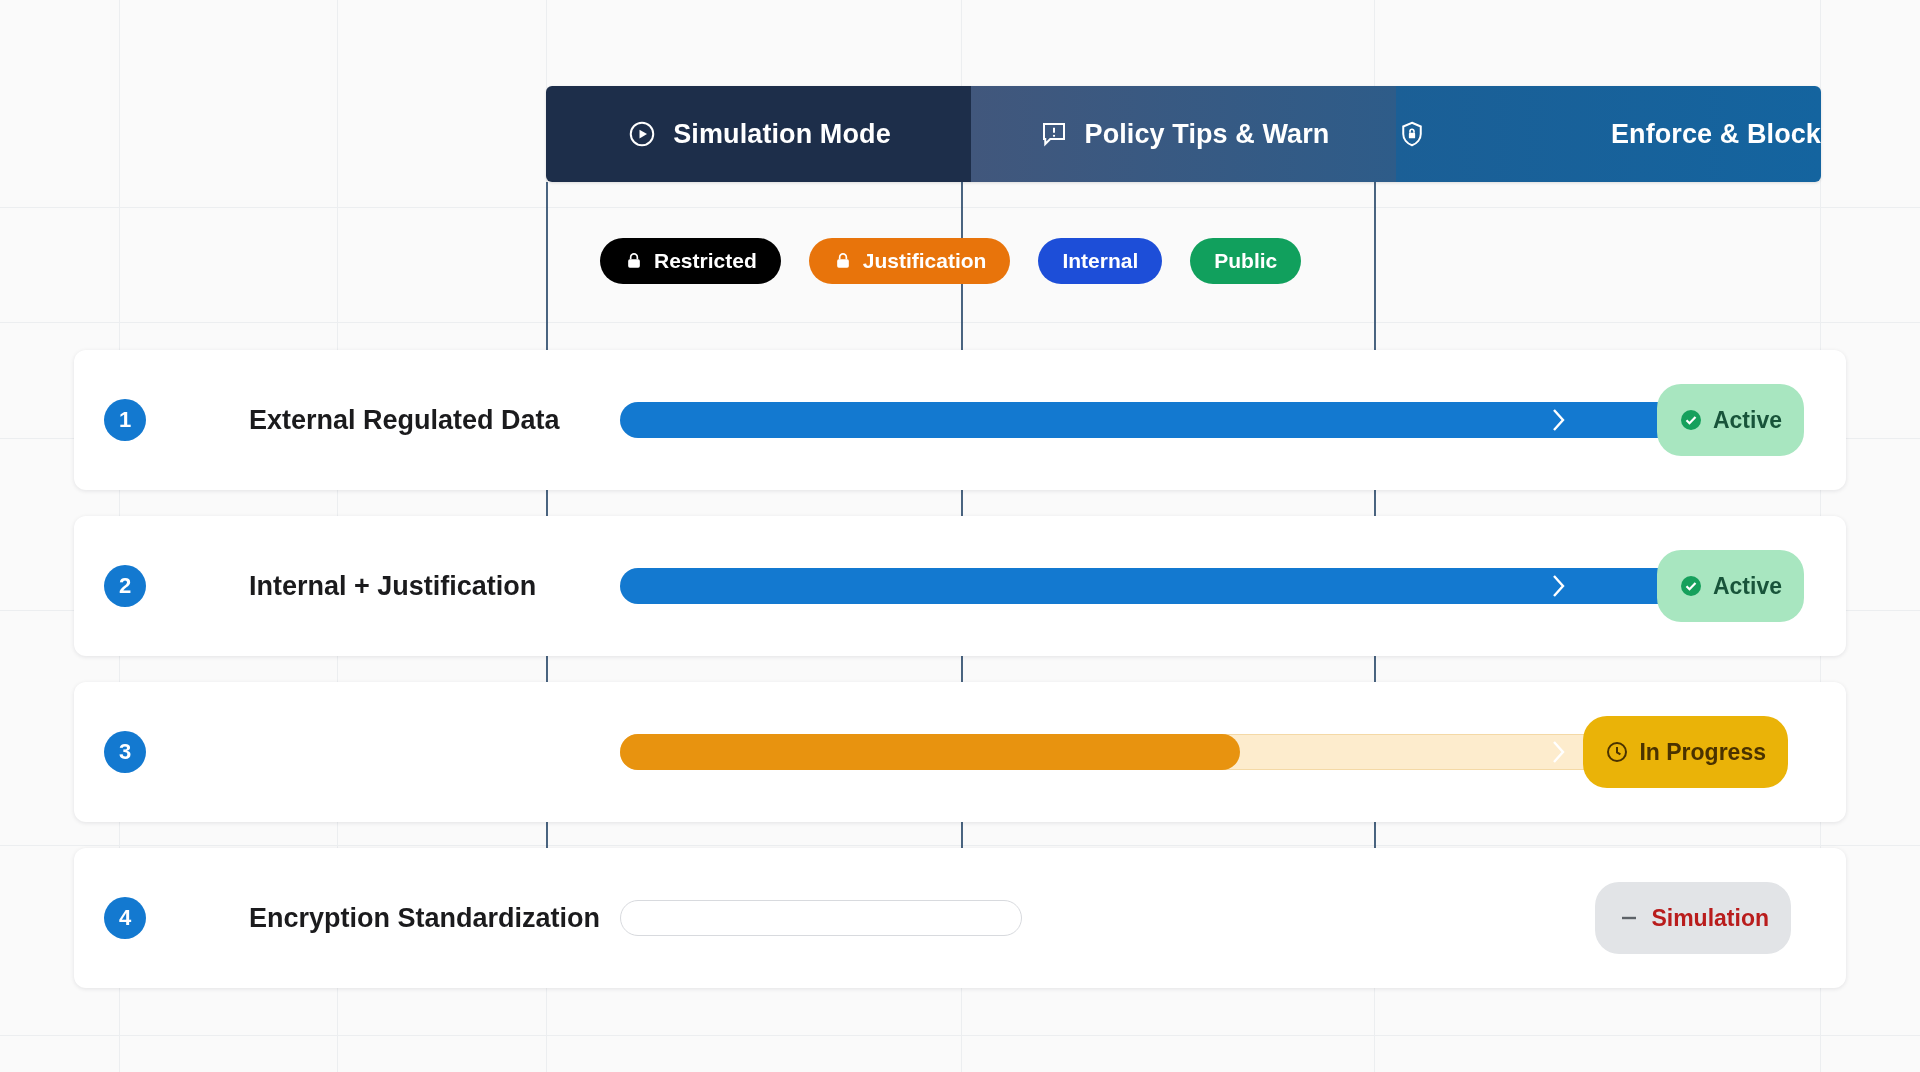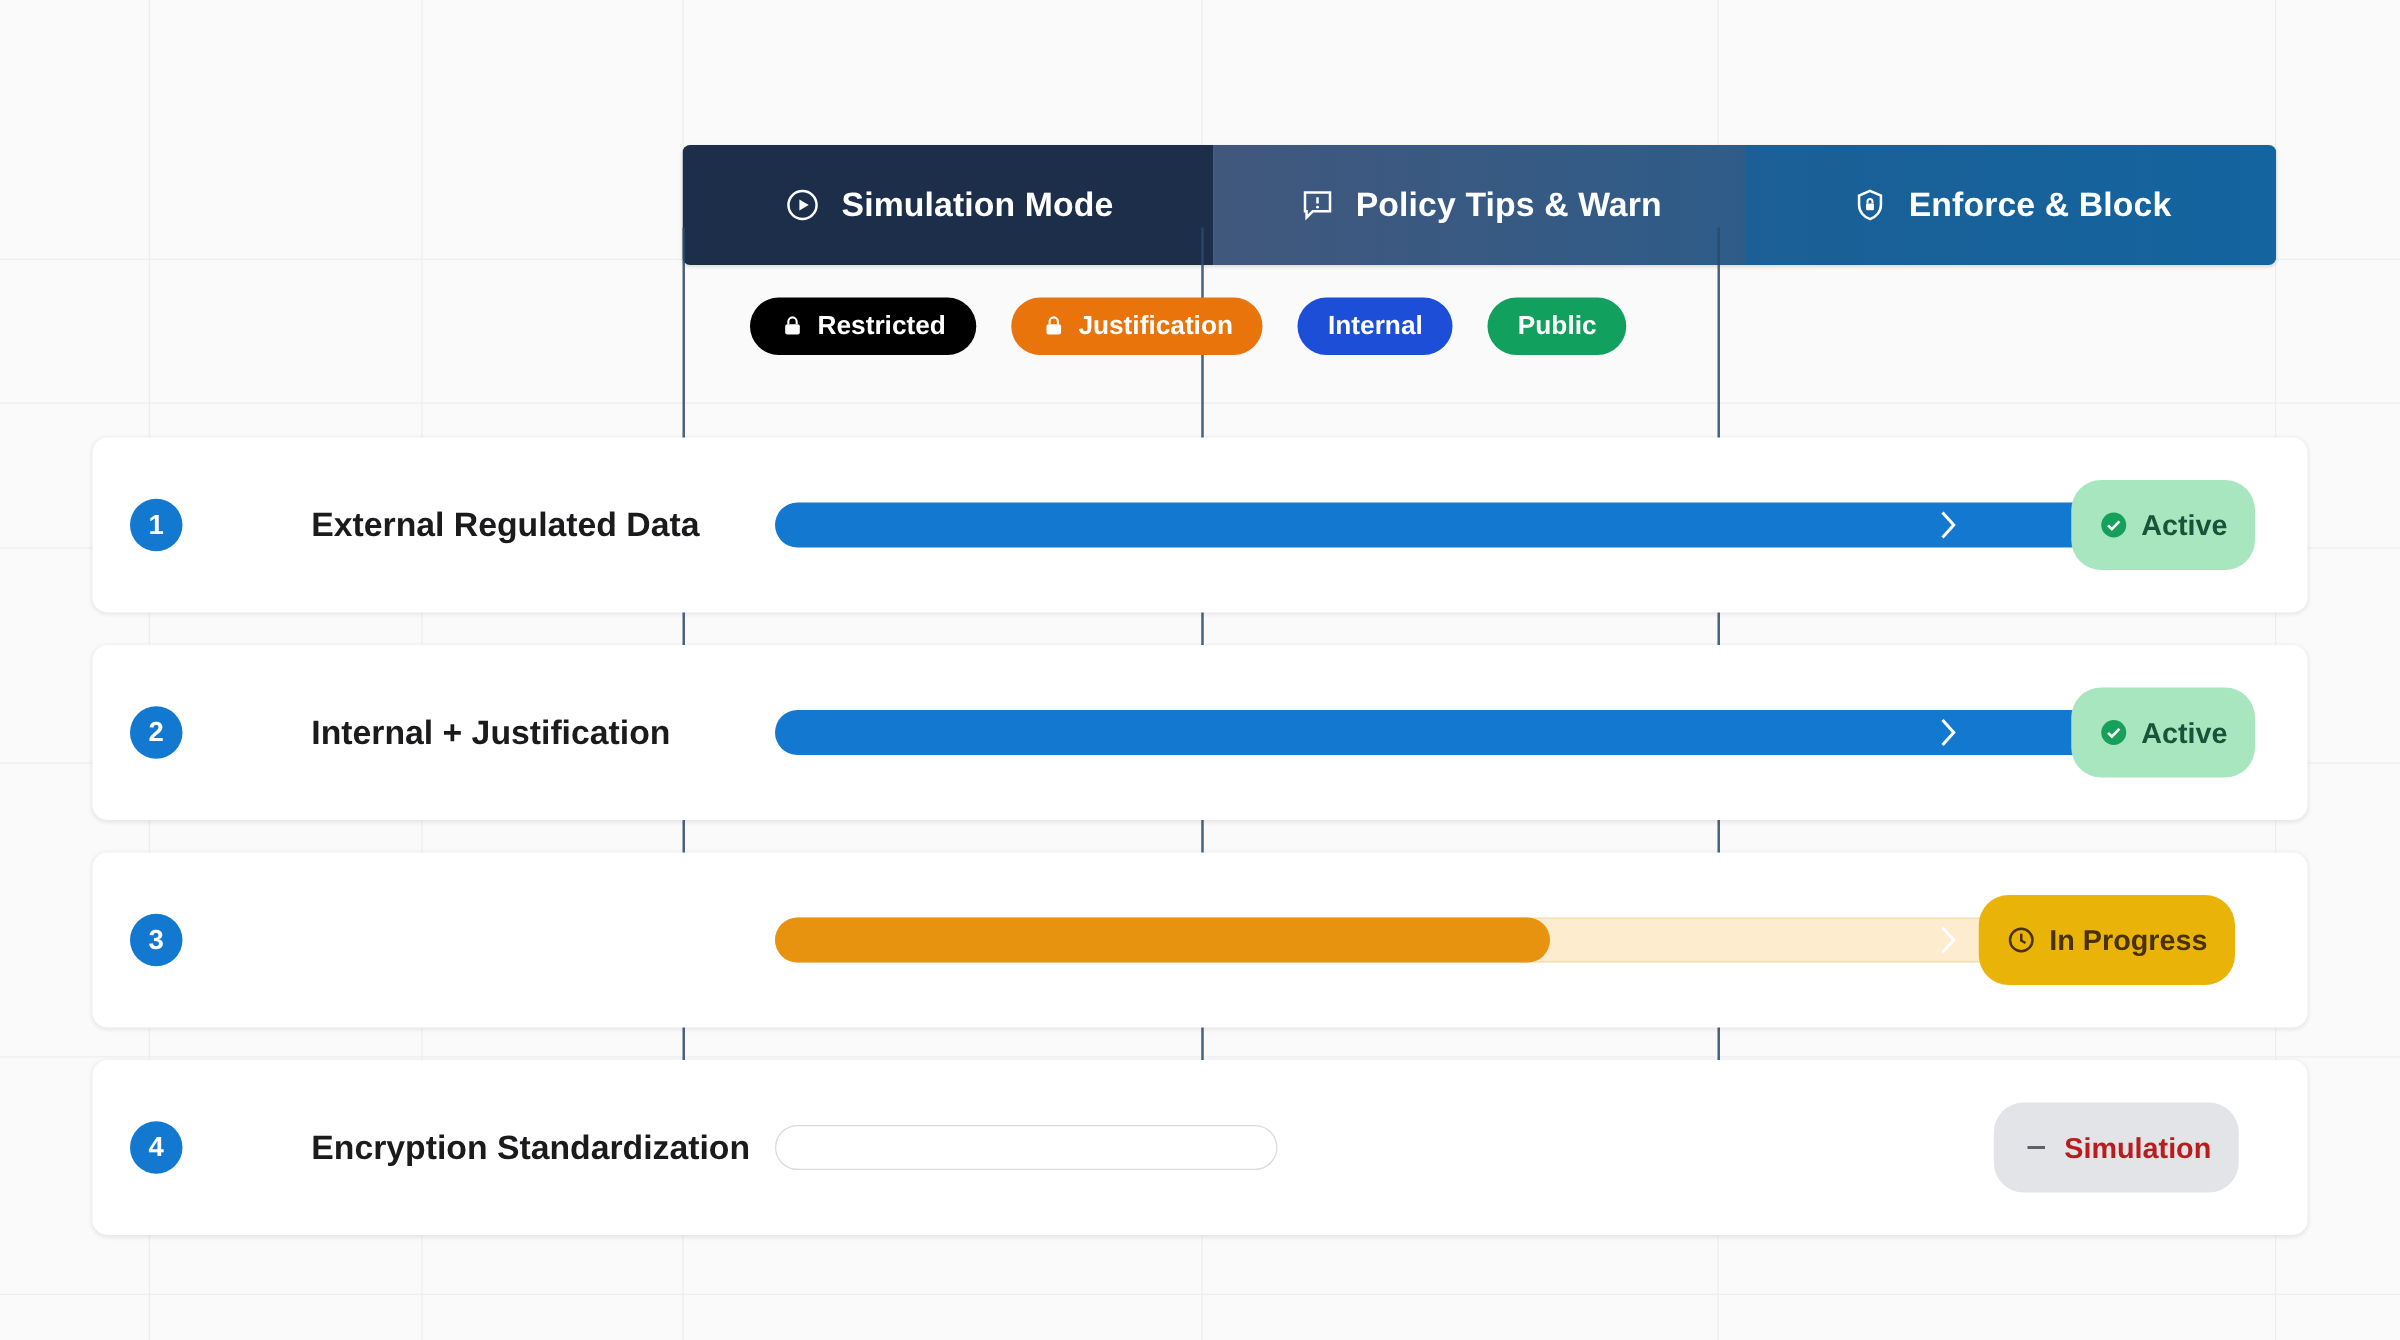--- a/index.html
+++ b/index.html
@@ -40,36 +40,35 @@
   .phase-header {
     position: absolute;
     left: 546px;
     top: 86px;
     width: 1275px;
     height: 96px;
     display: flex;
     border-radius: 6px;
     overflow: hidden;
     box-shadow: 0 1px 3px rgba(0,0,0,0.12);
-    margin-top: 30px;
   }
   .phase {
     flex: 1;
     display: flex;
     align-items: center;
     justify-content: center;
     gap: 15px;
     color: #ffffff;
     font-size: 27px;
     font-weight: bold;
     letter-spacing: 0.1px;
   }
   .phase-1 { background: #1d2e4a; }
   .phase-2 { background: linear-gradient(90deg, #41577c 0%, #2e5c89 100%); }
-  .phase-3 { background: linear-gradient(90deg, #1b5f96 0%, #14649f 100%); }
+  .phase-3 { background: linear-gradient(90deg, #1b5f96 0%, #14649f 100%); justify-content: space-between; }
   .phase-icon {
     display: inline-flex;
     align-items: center;
     justify-content: center;
     width: 32px;
     height: 32px;
   }
 
   
   .divider {

